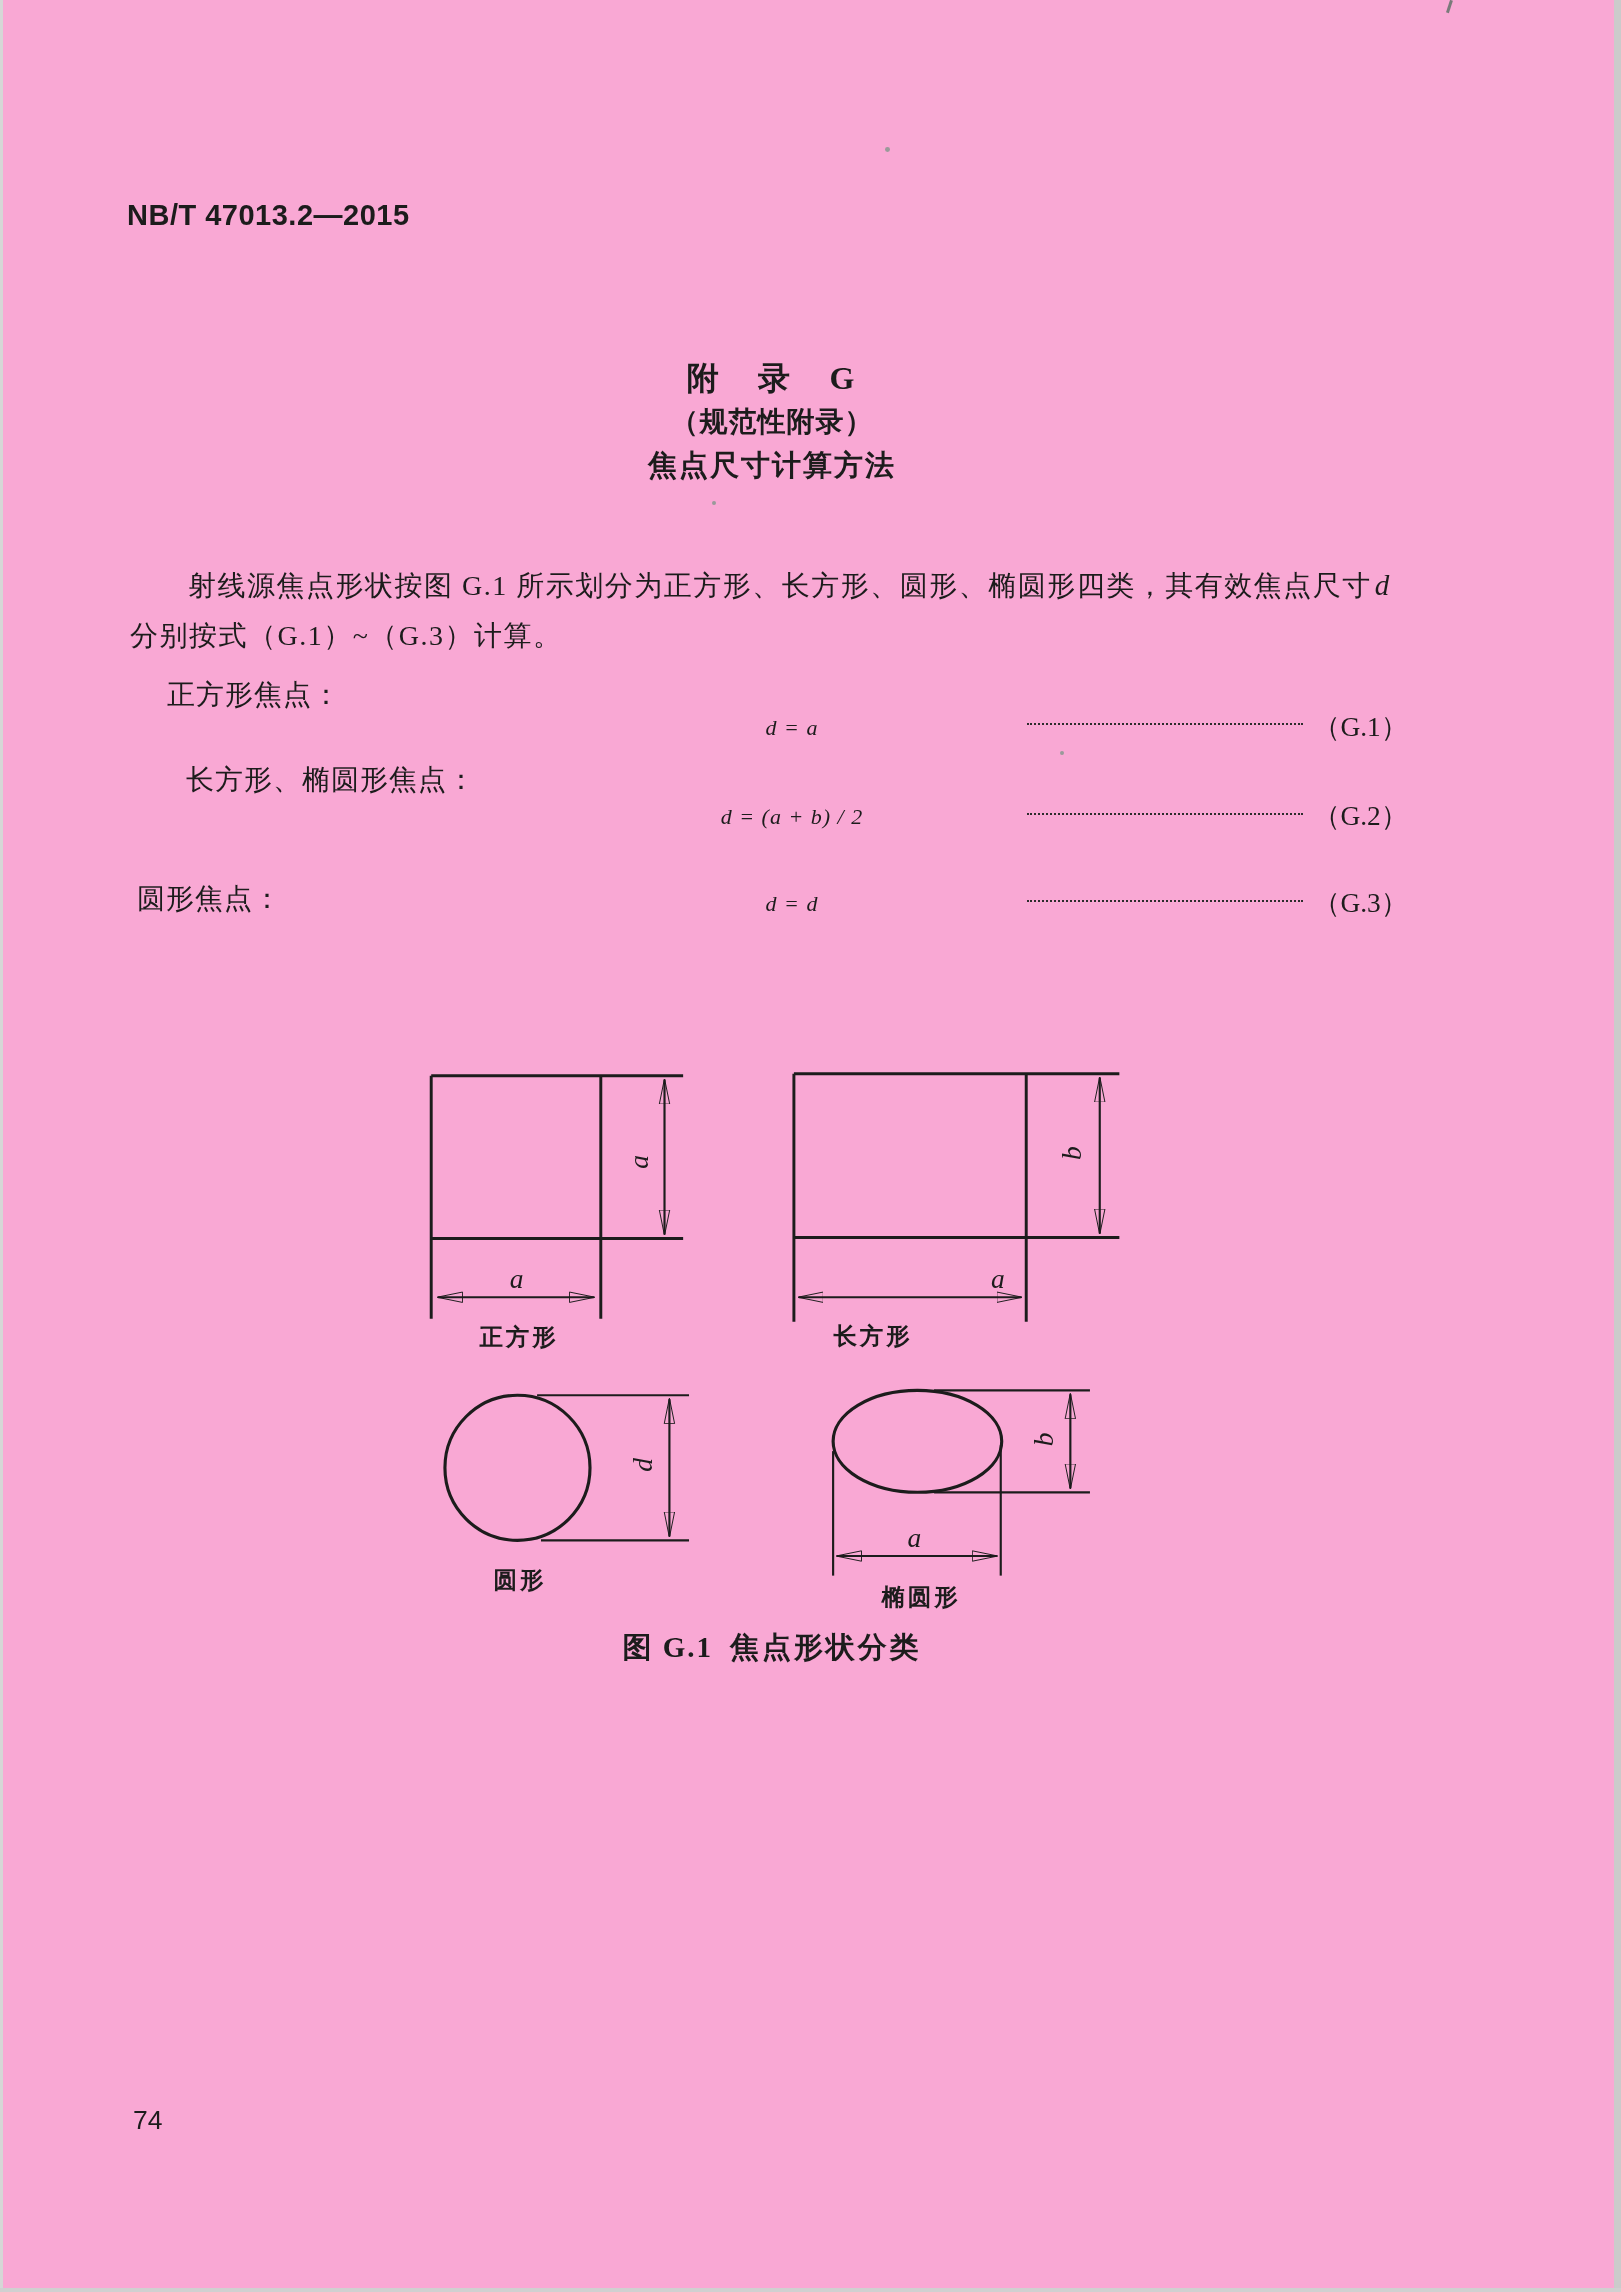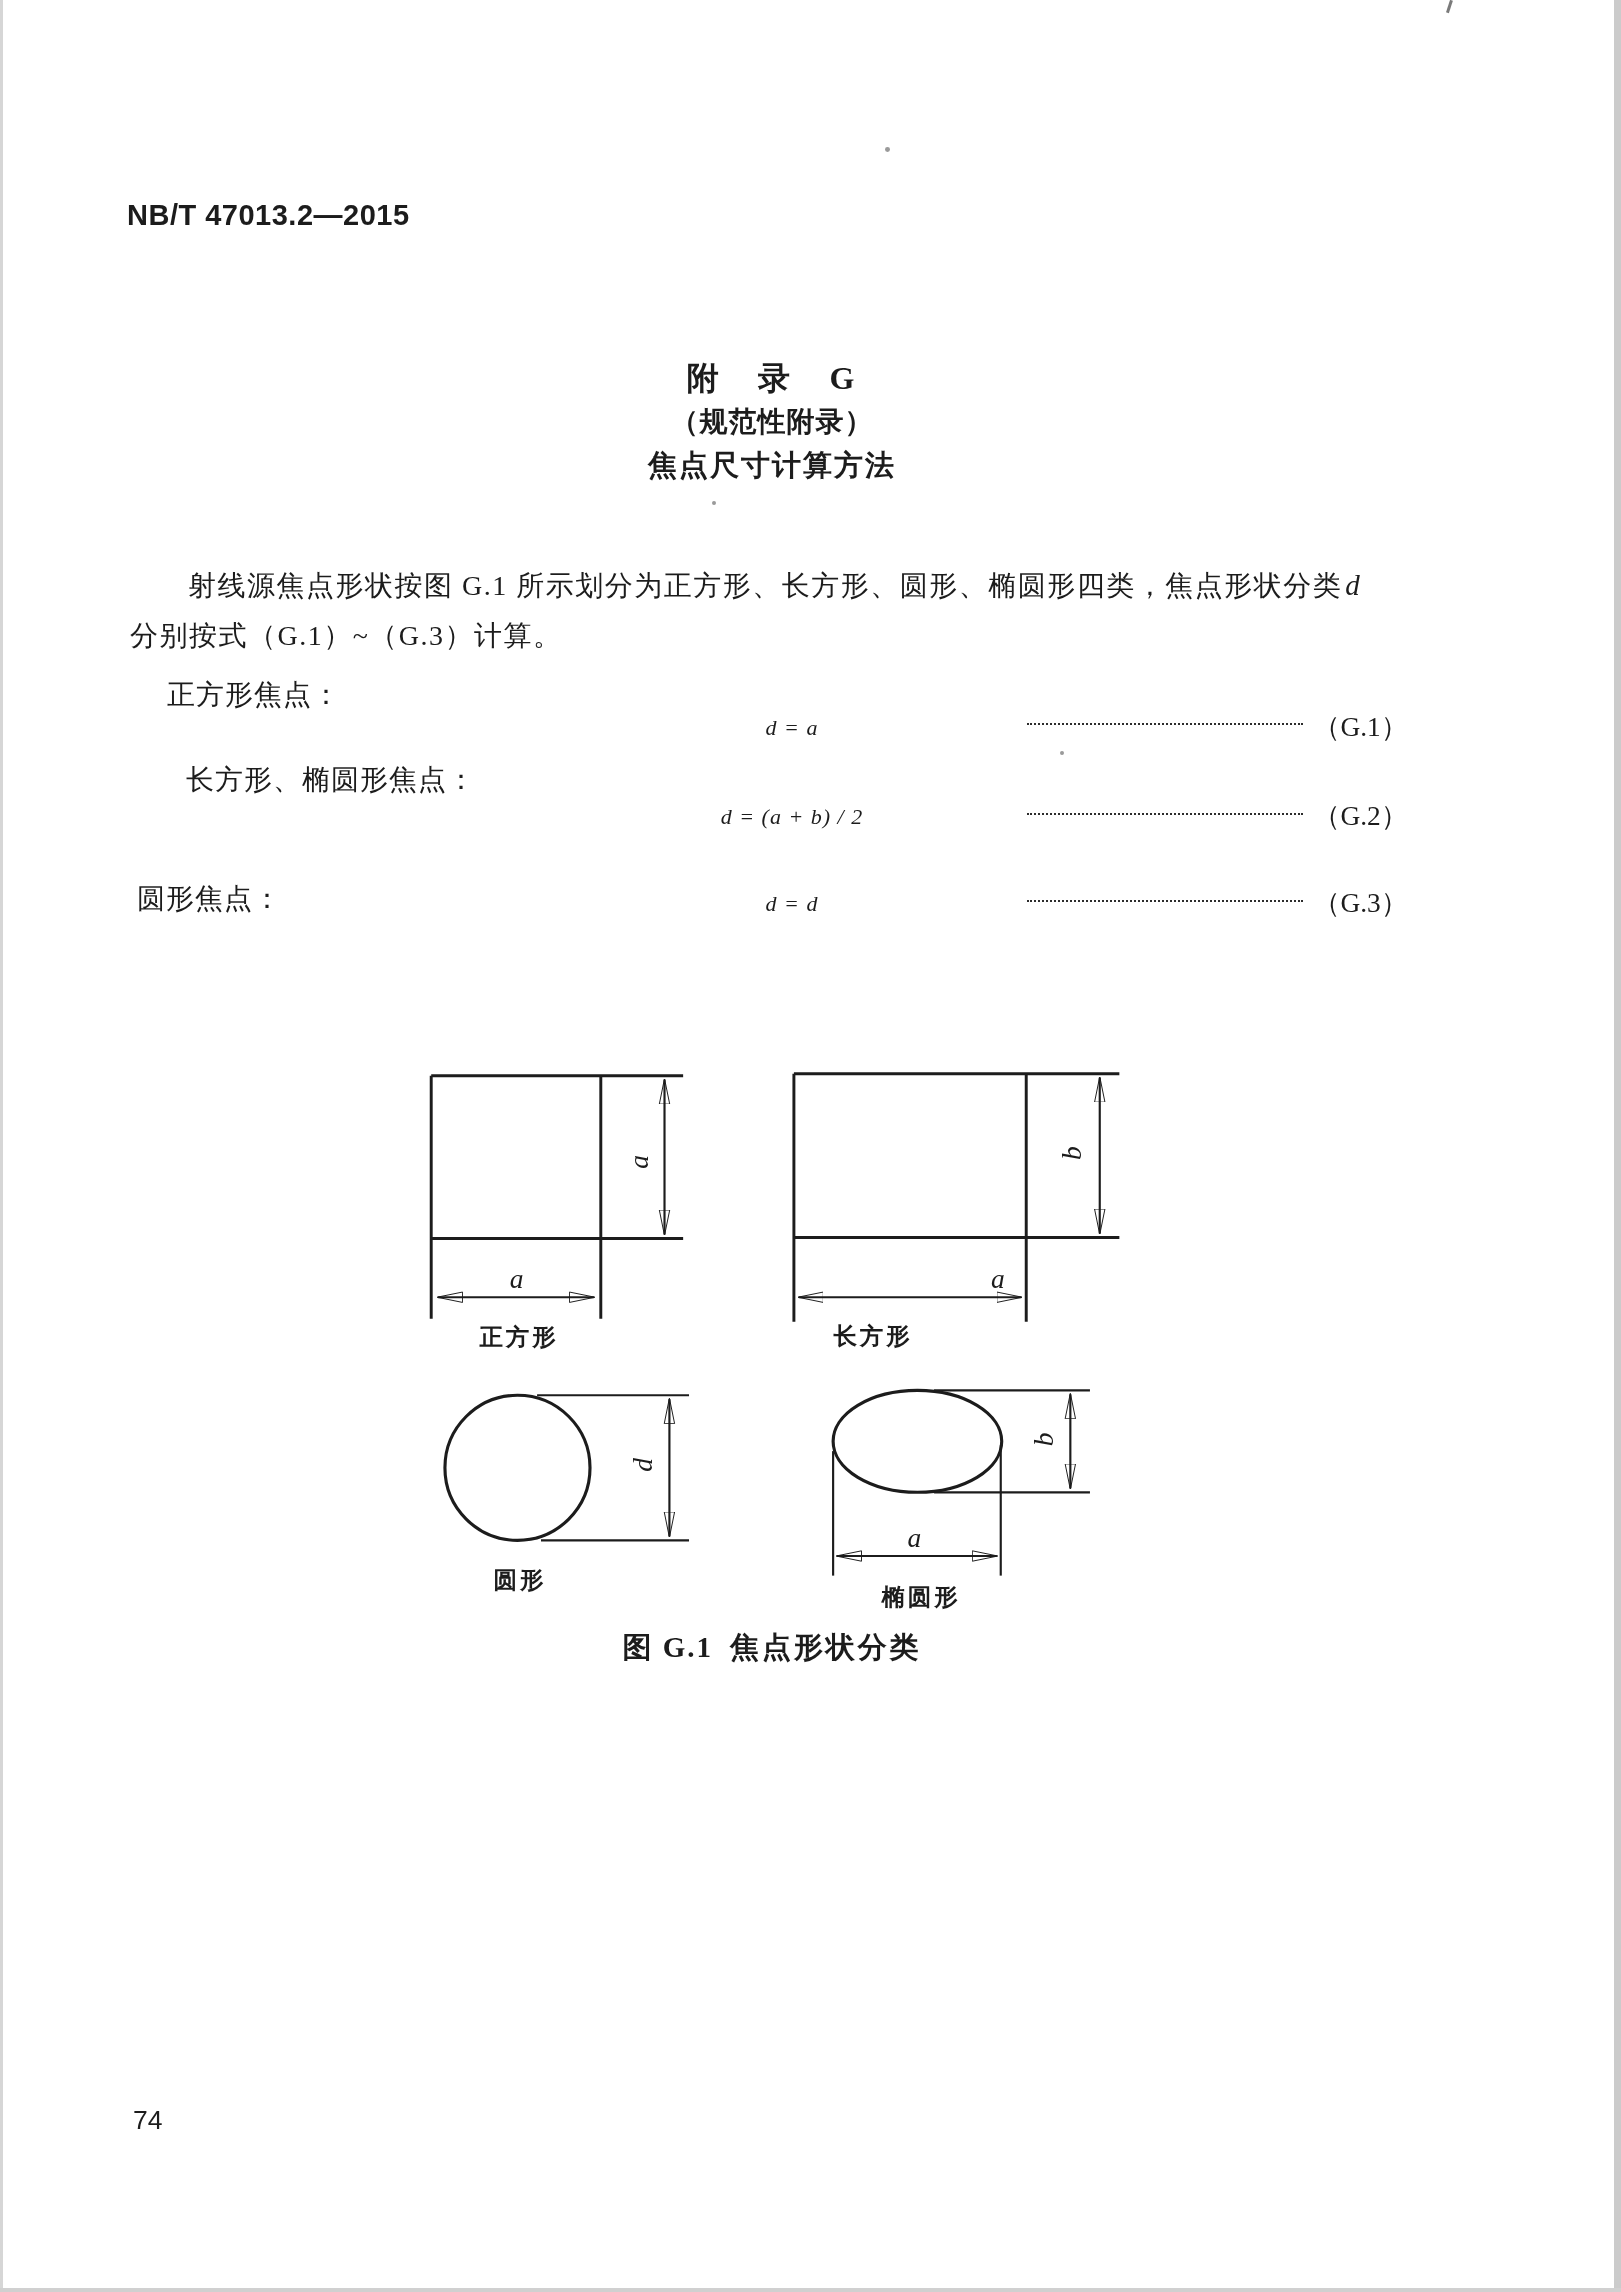--- a/index.html
+++ b/index.html
@@ -1,17 +1,17 @@
 <!DOCTYPE html>
 <html><head>
 <meta charset="utf-8">
 <style>
   html,body{margin:0;padding:0;background:#e9e9e9;}
   .page{
-    position:relative;width:1621px;height:2293px;background:#ffffff;
+    position:relative;width:1621px;height:2293px;background:#f9a8d4;
     font-family:"Liberation Serif", serif;color:#1c1c1c;overflow:hidden;
     margin:0 auto;
   }
   .abs{position:absolute;}
   
   .edge-left{left:0;top:0;width:2.9px;height:2293px;background:#d6d6d6;}
   .edge-right{left:1614px;top:0;width:6.9px;height:2293px;background:#cbcbcb;}
   .edge-bottom{left:0;top:2288px;width:1621px;height:4.9px;background:#d0d0d0;}
   .scan-tick{left:1448px;top:0;width:2.9px;height:12.7px;background:#7a7a7a;transform:rotate(18deg);}
   .speck{border-radius:50%;background:#9a9a9a;}
@@ -71,21 +71,21 @@
   <div class="abs speck" style="left:885px;top:147px;width:4.9px;height:4.9px;"></div>
   <div class="abs speck" style="left:712px;top:501px;width:3.9px;height:3.9px;"></div>
   <div class="abs speck" style="left:1060px;top:751px;width:3.9px;height:3.9px;"></div>
 
   <div class="abs header-code">NB/T 47013.2—2015</div>
 
   <div class="abs title-line title-1">附 录 G</div>
   <div class="abs title-line title-3">焦点尺寸计算方法</div>
   <div class="abs title-line title-2">（规范性附录）</div>
 
-  <div class="abs body-text para-line1"><span>射线源焦点形状按图 G.1 所示划分为正方形、长方形、圆形、椭圆形四类，焦点形状分类</span><i>d</i></div>
+  <div class="abs body-text para-line1"><span>射线源焦点形状按图 G.1 所示划分为正方形、长方形、圆形、椭圆形四类，其有效焦点尺寸</span><i>d</i></div>
   <div class="abs body-text para-line2">分别按式（G.1）~（G.3）计算。</div>
 
   <div class="eq-label" style="left:167px;top:676px;">正方形焦点：</div>
   <div class="eq-formula" style="top:708px;">d = a</div>
   <div class="leader" style="top:723px;"></div>
   <div class="eq-number" style="top:709px;">（G.1）</div>
 
   <div class="eq-label" style="left:186px;top:761px;">长方形、椭圆形焦点：</div>
   <div class="eq-formula" style="top:797px;">d = (a + b) / 2</div>
   <div class="leader" style="top:813px;"></div>

